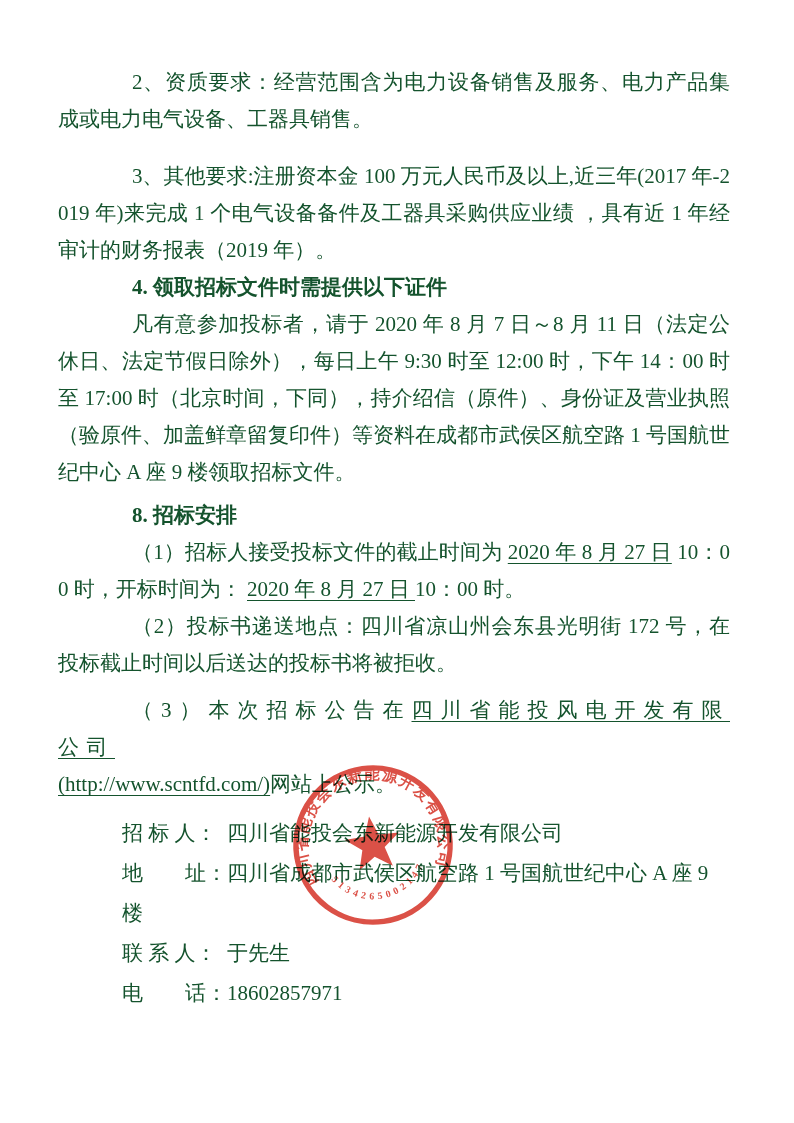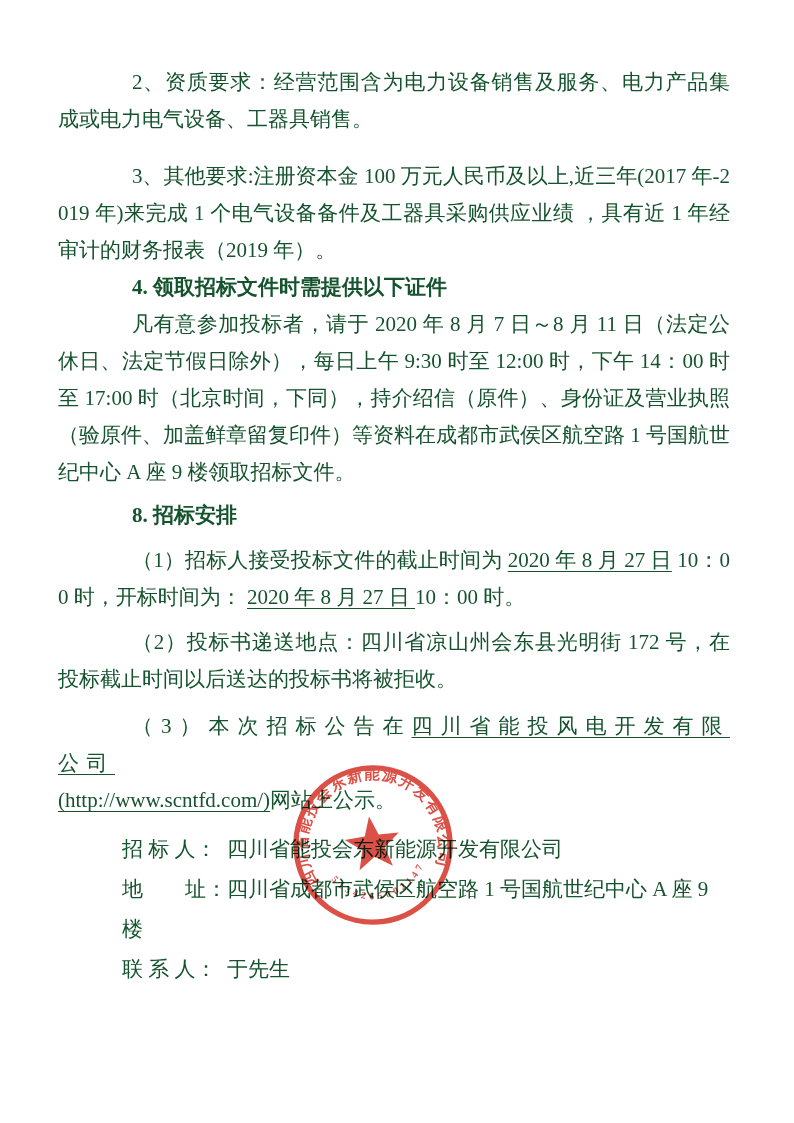--- a/index.html
+++ b/index.html
@@ -16,21 +16,21 @@
     margin:0;
     font-size:21px;
     line-height:37px;
     text-align:justify;
     text-indent:74px;
     word-break:break-all;
   }
   .heading{font-weight:bold;text-align:left;}
   .mt4{margin-top:20px;}
   .mt6{margin-top:6px;}
-  .mt8{margin-top:8px;}
+  .mt8{}
   .mt10{margin-top:10px;}
   .u{text-decoration:underline;text-underline-offset:4px;text-decoration-thickness:1px;}
   .wide{letter-spacing:7.5px;}
   .contact{margin:10px 0 0 64px;font-size:21px;line-height:40px;}
   .contact-label{display:inline-block;width:105px;white-space:pre;}
   .date{
     font-size:21px;line-height:38px;margin:0 40px 0 0;
     text-align:right;text-indent:0;
   }
   .stamp{
@@ -70,20 +70,23 @@
     <div class="contact">
       <div class="contact-row">
         <span class="contact-label">招 标 人：</span><span>四川省能投会东新能源开发有限公司</span>
       </div>
       <div class="contact-row">
         <span class="contact-label">地　　址：</span><span>四川省成都市武侯区航空路 1 号国航世纪中心 A 座 9 楼</span>
       </div>
       <div class="contact-row">
         <span class="contact-label">联 系 人：</span><span>于先生</span>
       </div>
+      <div class="contact-row">
+        <span class="contact-label">电　　话：</span><span>18602857971</span>
+      </div>
     </div>
 
   </div>
 
   <svg class="stamp" viewBox="0 0 170 170">
     <circle class="ink" cx="85" cy="85" r="78" fill="none" stroke-width="5.5"></circle>
     <defs>
       <path id="sealArcTop" d="M 22,108 A 67,67 0 1 1 148,108" fill="none"></path>
       <path id="sealArcBottom" d="M 36,110 A 55,55 0 0 0 134,110" fill="none"></path>
     </defs>

